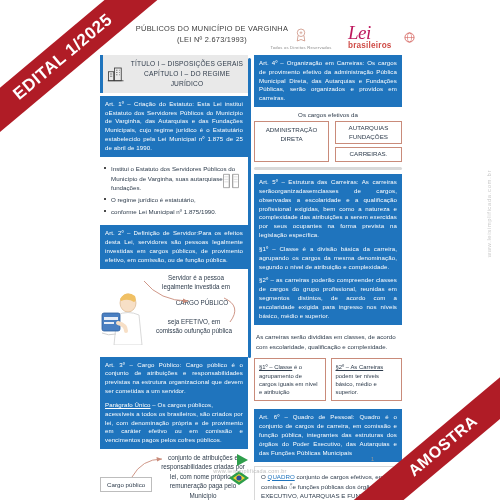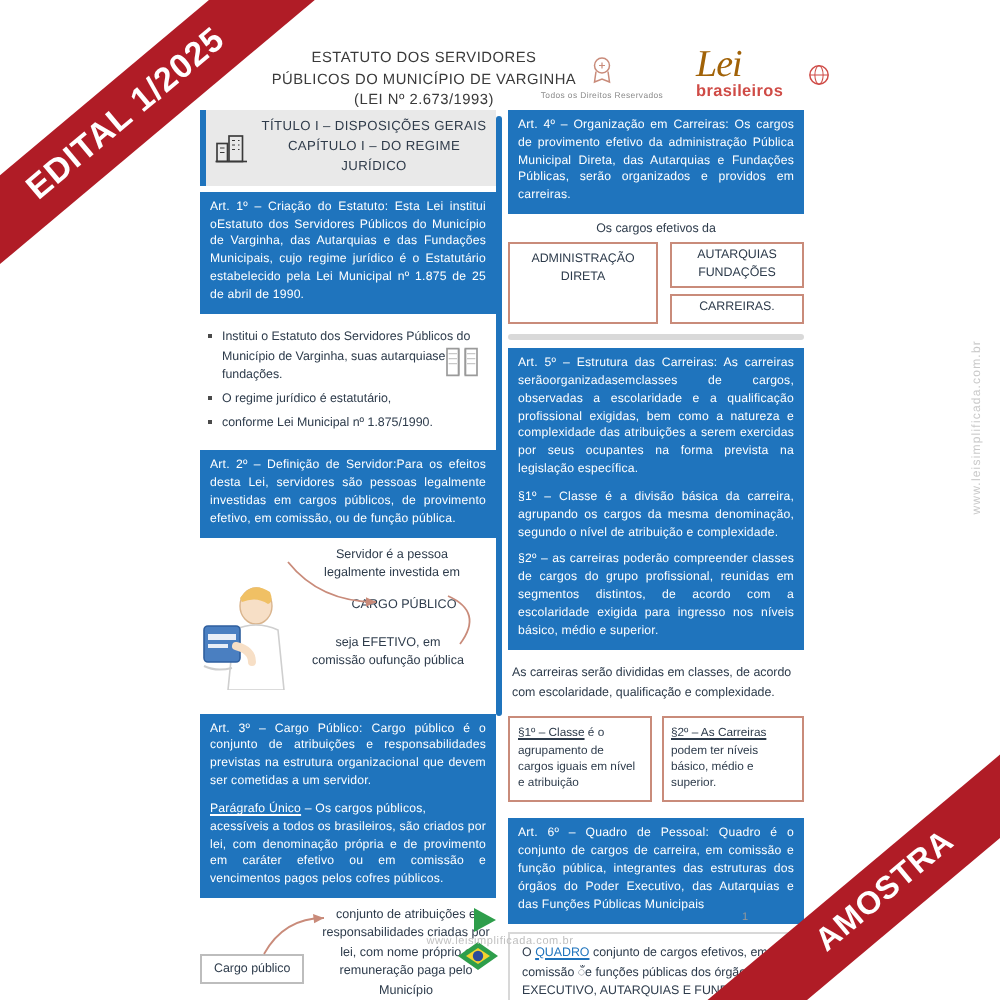--- a/index.html
+++ b/index.html
@@ -37,21 +37,21 @@
   }
 
   
   .hdr{position:absolute;left:112px;top:24px;width:200px;text-align:center;
        color:#3a3a3a;font-size:7.4px;line-height:1.45;letter-spacing:.25px;}
   .seal{position:absolute;left:258px;top:26px;width:86px;text-align:center;}
   .seal svg{display:block;margin:0 auto;}
   .seal-cap{font-size:4.2px;color:#8b8b8b;letter-spacing:.2px;margin-top:1px;}
   .brand{position:absolute;left:348px;top:24px;width:90px;text-align:left;}
   .brand-lei{font-family:"Liberation Serif", serif;font-style:italic;font-size:19px;
-             color:#a16207;line-height:.95;letter-spacing:-.5px;}
+             color:#be185d;line-height:.95;letter-spacing:-.5px;}
   .brand-simp{font-size:8.2px;font-weight:bold;color:#cf4b46;letter-spacing:.2px;margin-top:-1px;}
 
   
   .col{position:absolute;top:55px;width:148px;}
   .col-l{left:100px;}
   .col-r{left:254px;}
 
   
   .title-bar{
     display:flex;align-items:center;gap:4px;
@@ -115,21 +115,20 @@
 
   
   .rail{position:absolute;left:248px;top:58px;width:3px;height:300px;background:#1f74bd;border-radius:2px;}
 </style>
 </head>
 <body>
 
 <div class="page">
 
   <div class="hdr">
-    <div>ESTATUTO DOS SERVIDORES</div>
     <div>PÚBLICOS DO MUNICÍPIO DE VARGINHA</div>
     <div>(LEI Nº 2.673/1993)</div>
   </div>
 
   <div class="seal">
     <svg width="18" height="18" viewBox="0 0 24 24">
       <circle cx="12" cy="9" r="5" fill="none" stroke="#c98b7a" stroke-width="1"></circle>
       <path d="M8 13 L7 20 L12 18 L17 20 L16 13" fill="none" stroke="#c98b7a" stroke-width="1"></path>
       <path d="M10 9 h4 M12 7 v4" stroke="#c98b7a" stroke-width=".8"></path>
     </svg>

